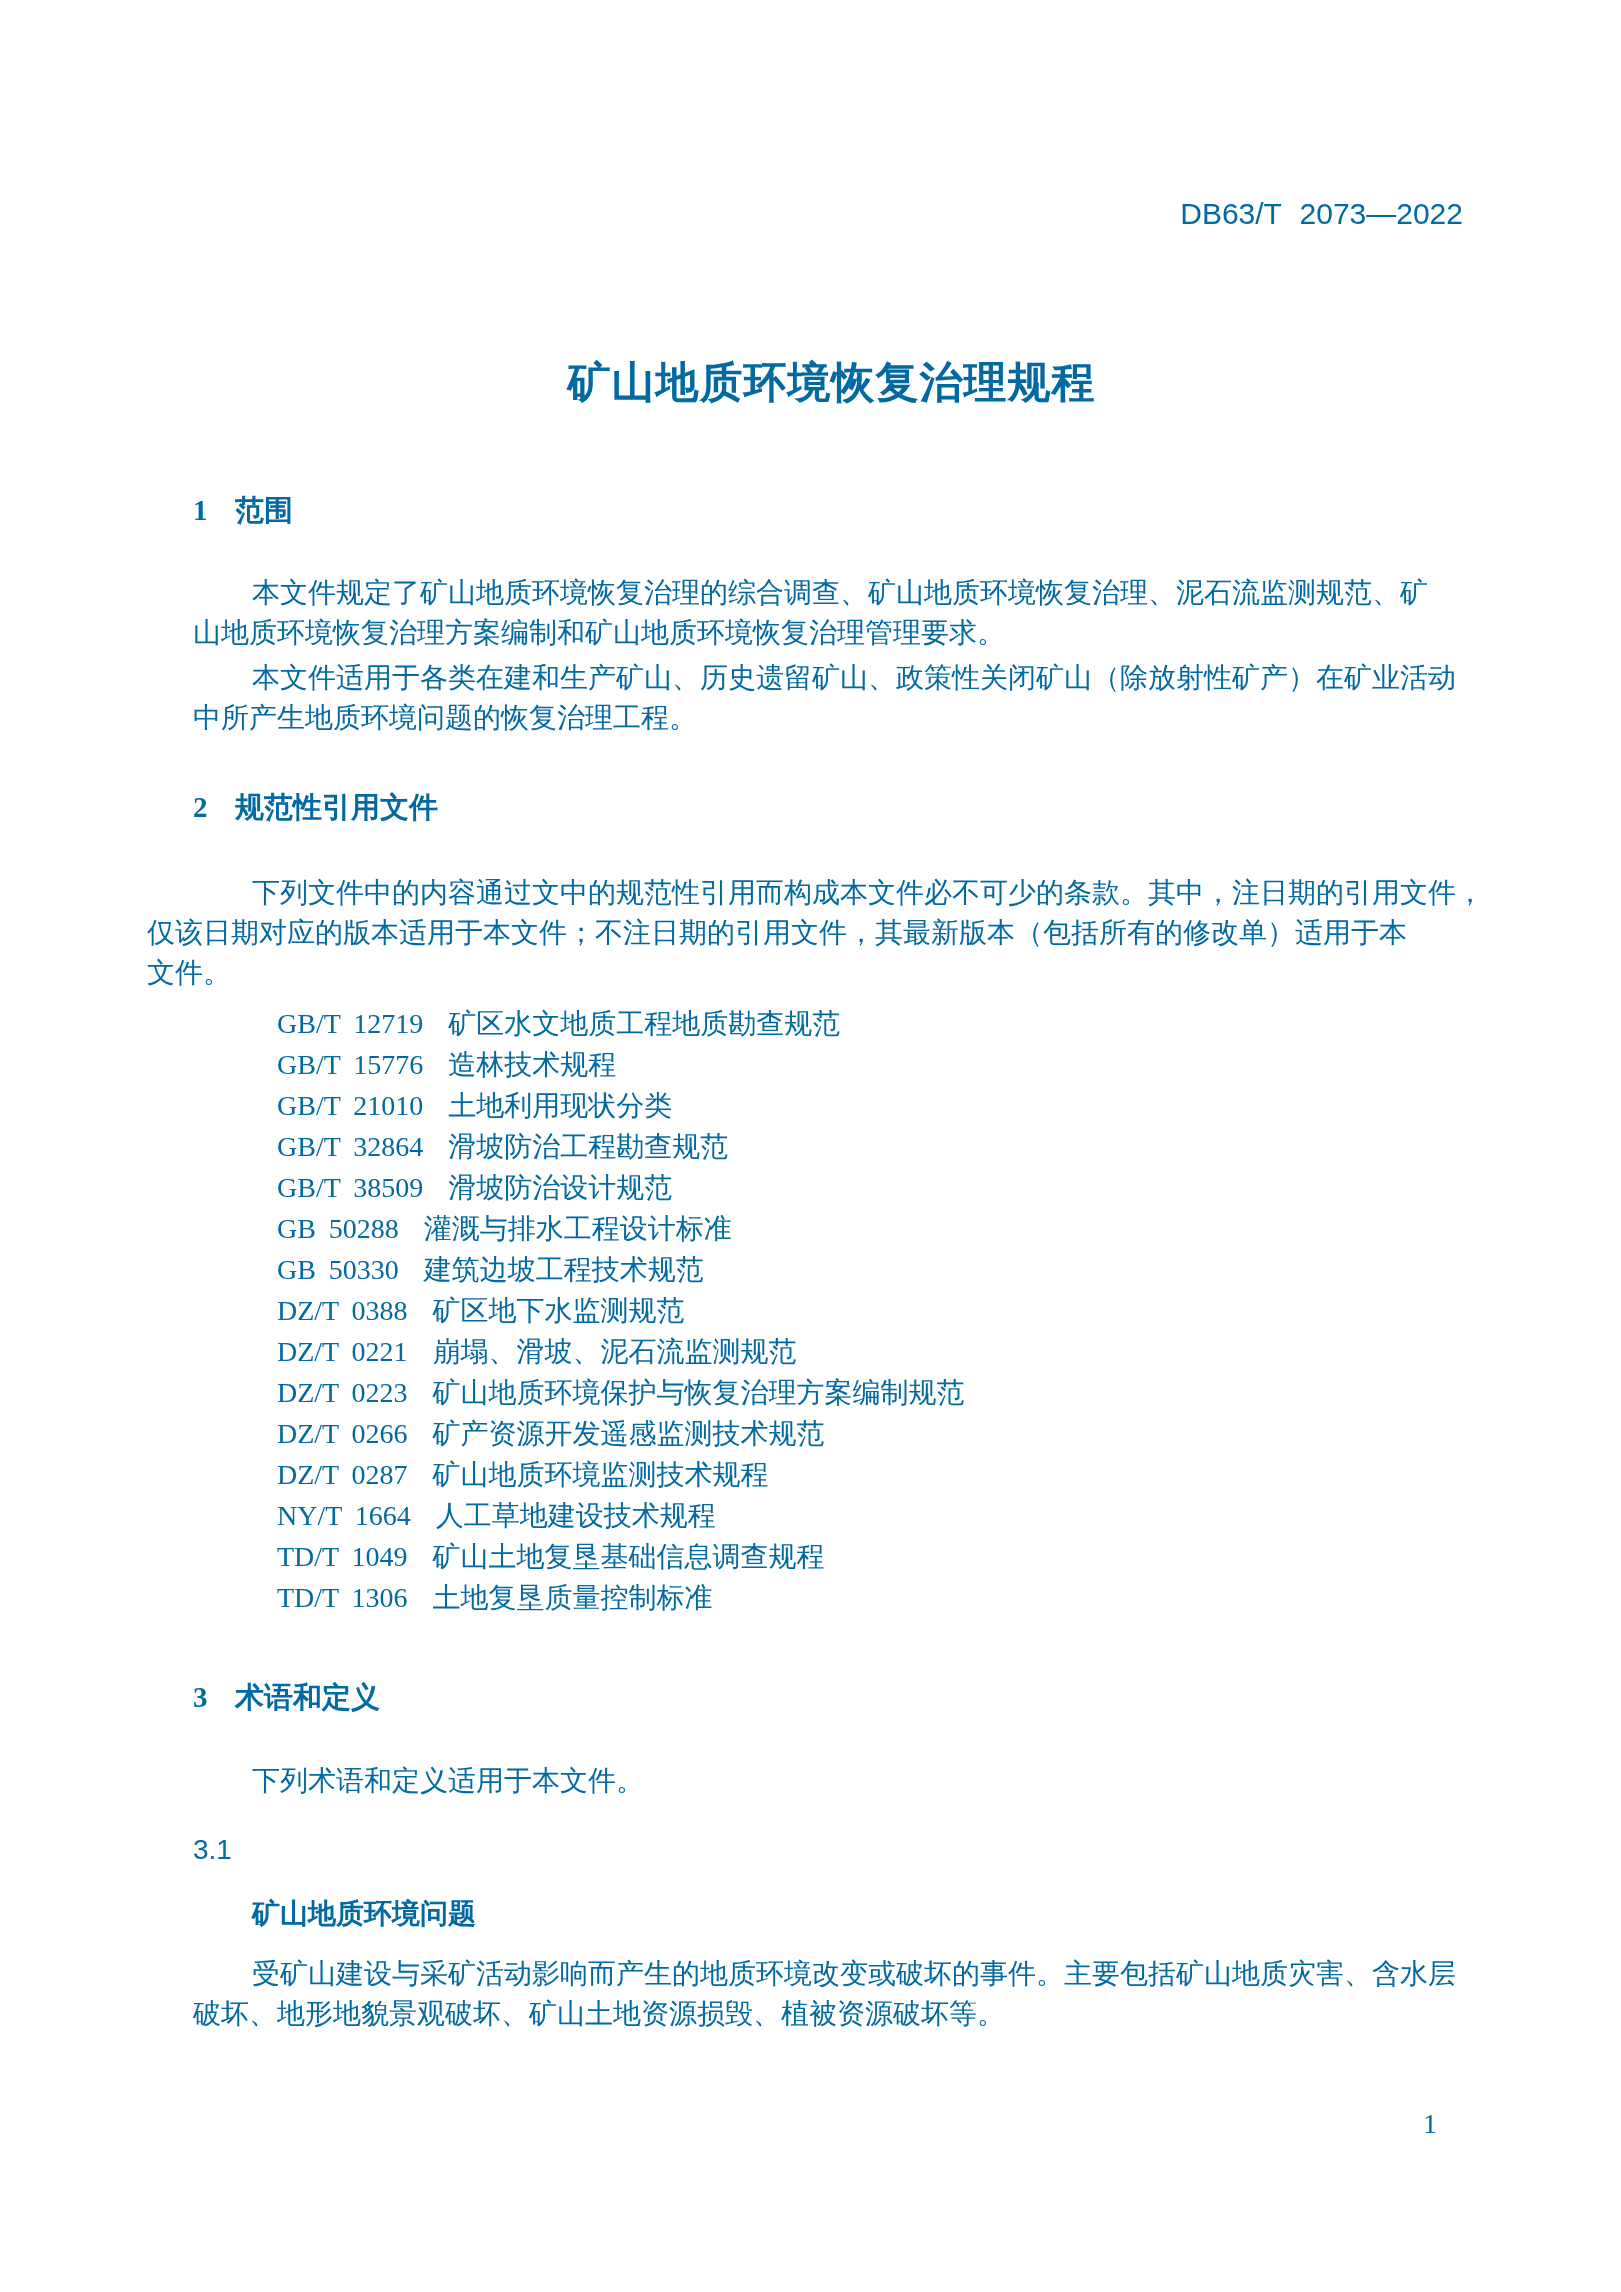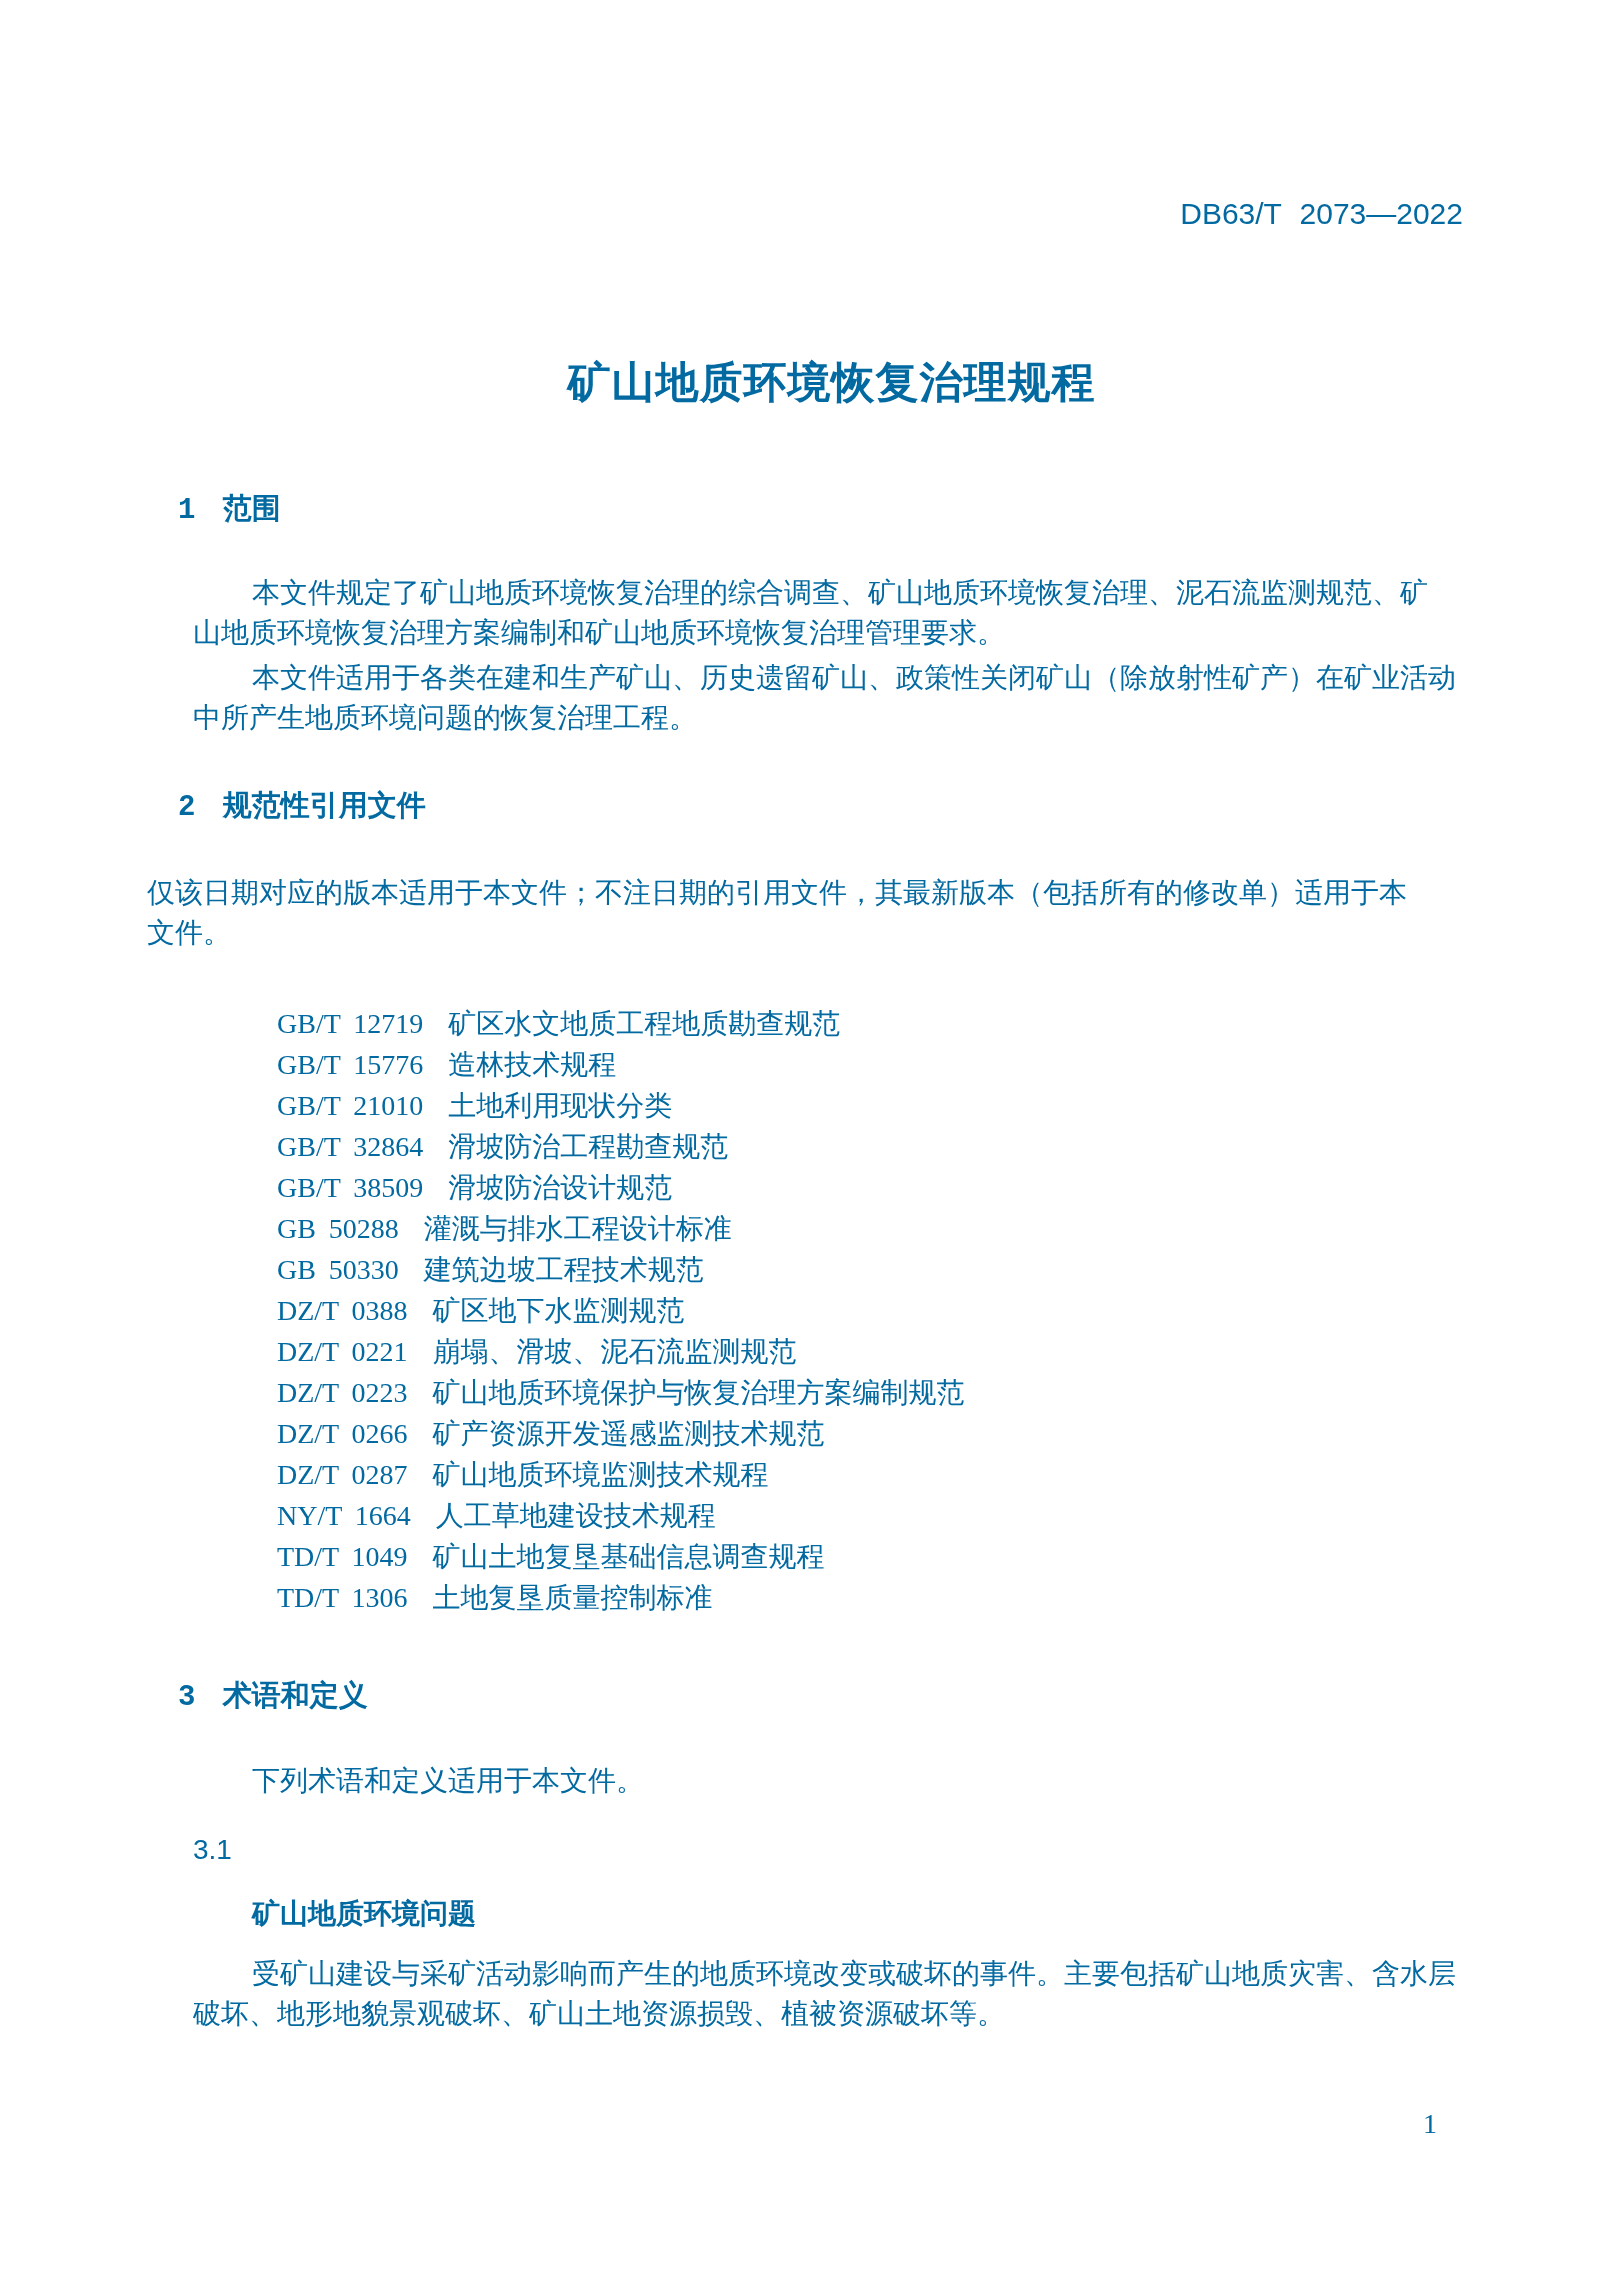--- a/index.html
+++ b/index.html
@@ -32,22 +32,22 @@
     text-align: center;
     font-family: "Liberation Sans", sans-serif;
     font-weight: 700;
     font-size: 43px;
     line-height: 63px;
     letter-spacing: 1px;
     white-space: nowrap;
   }
   .sec-heading {
     position: absolute;
-    left: 178px;
-    font-family: Liberation Mono, monospace;
+    left: 193px;
+    font-family: Liberation Serif, serif;
     font-weight: 700;
     font-size: 29px;
     line-height: 41px;
     white-space: nowrap;
   }
   .sec-num { display: inline-block; margin-right: 27.4px; }
   .para {
     position: absolute;
     left: 193px;
     width: 1277px;
@@ -116,20 +116,21 @@
   <div class="para" style="top:658px">
     <div class="line indent">本文件适用于各类在建和生产矿山、历史遗留矿山、政策性关闭矿山（除放射性矿产）在矿业活动</div>
     <div class="line">中所产生地质环境问题的恢复治理工程。</div>
   </div>
 
   <div class="sec-heading" style="top:787px">
     <span class="sec-num">2</span><span>规范性引用文件</span>
   </div>
 
   <div class="para" style="top:873px">
+    <div class="line indent">下列文件中的内容通过文中的规范性引用而构成本文件必不可少的条款。其中，注日期的引用文件，</div>
     <div class="line outdent">仅该日期对应的版本适用于本文件；不注日期的引用文件，其最新版本（包括所有的修改单）适用于本</div>
     <div class="line outdent">文件。</div>
   </div>
 
   <div class="ref-list">
   <div class="ref-row">
     <span class="ref-code">GB/T 12719</span>
     <span class="ref-title">矿区水文地质工程地质勘查规范</span>
   </div>
 

